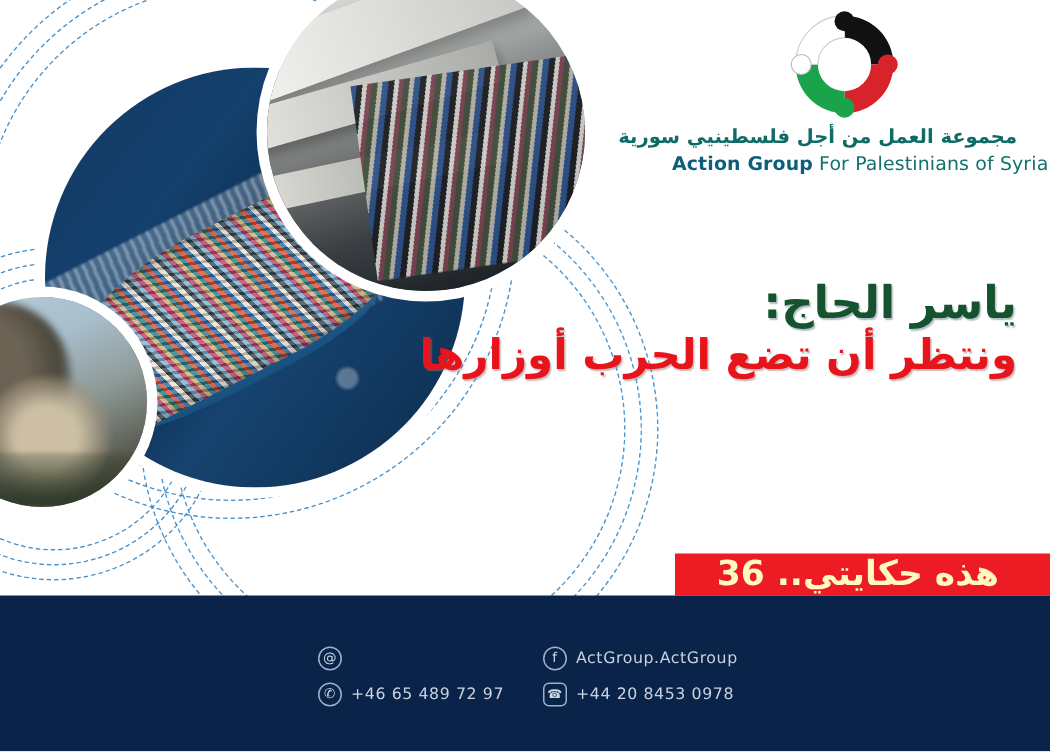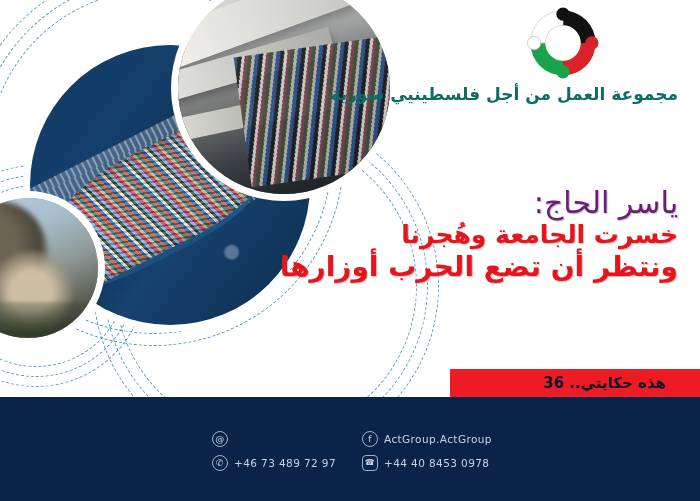--- a/index.html
+++ b/index.html
@@ -88,50 +88,50 @@
   .smoke-b{position:absolute;left:22%;top:38%;width:60%;height:58%;border-radius:52% 46% 50% 50%;
     background:radial-gradient(circle at 50% 50%, #cdbfa4 0 36%, rgba(160,148,124,.55) 64%, rgba(150,140,120,0) 80%);
     filter:blur(2.2px);}
   .smoke-gr{position:absolute;left:0;bottom:0;width:100%;height:26%;
     background:linear-gradient(180deg,rgba(52,62,42,.25),#2f3a28);filter:blur(1.4px);}
 
   
   .logo-block{position:absolute;right:22px;top:6px;width:230px;text-align:center;}
   .logo-mark{width:76px;height:74px;margin:0 auto;display:block;}
   .logo-ar{
-    color:#0e6b66;font-size:17px;font-weight:bold;direction:rtl;
+    color:#0e6b66;font-size:13px;font-weight:bold;direction:rtl;
     letter-spacing:.2px;margin-top:4px;white-space:nowrap;
   }
   .logo-en{font-size:12.6px;color:#12716b;margin-top:2px;white-space:nowrap;letter-spacing:.1px;}
   .logo-en b{color:#0d5d7d;}
 
   
   .headline{
     position:absolute;right:22px;top:186px;width:470px;
     direction:rtl;text-align:right;
   }
   .hl-name{
-    font-size:30px;font-weight:normal;color:#701a75;line-height:1.12;
+    font-size:30px;font-weight:bold;color:#14532d;line-height:1.12;
     text-shadow:1px 1px 1px rgba(120,130,150,.55);
   }
   .hl-l2,.hl-l3{
     font-size:25px;font-weight:bold;color:#e8141c;line-height:1.22;
     text-shadow:1px 1px 1px rgba(150,120,120,.5);
   }
   .hl-l3{font-size:28px;}
 
   
   .red-banner{
     position:absolute;left:450px;top:369px;right:0;height:28px;
     background:#ed1c24;direction:rtl;
     display:flex;align-items:center;justify-content:flex-start;
     padding-right:34px;box-sizing:border-box;
   }
   .red-banner span{
-    color:#0f172a;font-size:15px;font-weight:bold;letter-spacing:.5px;
+    color:#fef9c3;font-size:23px;font-weight:bold;letter-spacing:.5px;
   }
 
   
   .footer{
     position:absolute;left:0;right:0;top:397px;bottom:0;background:#0a2348;
   }
   .contacts{
     position:absolute;left:212px;top:30px;width:330px;
     display:grid;grid-template-columns:150px 180px;grid-auto-rows:24px;
     align-items:center;
@@ -191,25 +191,25 @@
         <path d="M50 94 A44 44 0 0 1 6 50 L26 50 A24 24 0 0 0 50 74 Z" fill="#1aa34a"></path>
         <path d="M6 50 A44 44 0 0 1 50 6 L50 26 A24 24 0 0 0 26 50 Z" fill="#ffffff" stroke="#cccccc" stroke-width="1"></path>
         <circle cx="50" cy="11" r="9" fill="#111111"></circle>
         <circle cx="89" cy="50" r="9" fill="#d8232a"></circle>
         <circle cx="50" cy="89" r="9" fill="#1aa34a"></circle>
         <circle cx="11" cy="50" r="9" fill="#ffffff" stroke="#bbbbbb" stroke-width="1"></circle>
         <circle cx="50" cy="50" r="22" fill="#ffffff"></circle>
       </g>
     </svg>
     <div class="logo-ar">مجموعة العمل من أجل فلسطينيي سورية</div>
+    <div class="logo-en"><b>Action Group</b><span> For Palestinians of Syria</span></div>
   </div>
 
   <div class="headline">
     <div class="hl-name">ياسر الحاج:</div>
-    <div class="hl-l2">خسرت الجامعة وهُجرنا</div>
     <div class="hl-l3">ونتظر أن تضع الحرب أوزارها</div>
   </div>
 
   <div class="red-banner">
     <span>هذه حكايتي.. 36</span>
   </div>
 
   <div class="footer">
     <div class="contacts">
 
@@ -217,24 +217,24 @@
         <span class="ico">@</span>
       </div>
 
       <div class="ci">
         <span class="ico">f</span>
         <span>ActGroup.ActGroup</span>
       </div>
 
       <div class="ci">
         <span class="ico">✆</span>
-        <span>+46  73  489  72  97</span>
+        <span>+46  65  489  72  97</span>
       </div>
 
       <div class="ci">
         <span class="ico sq">☎</span>
-        <span>+44  40  8453  0978</span>
+        <span>+44  20  8453  0978</span>
       </div>
 
     </div>
   </div>
 
 </div>
 
 </body></html>

